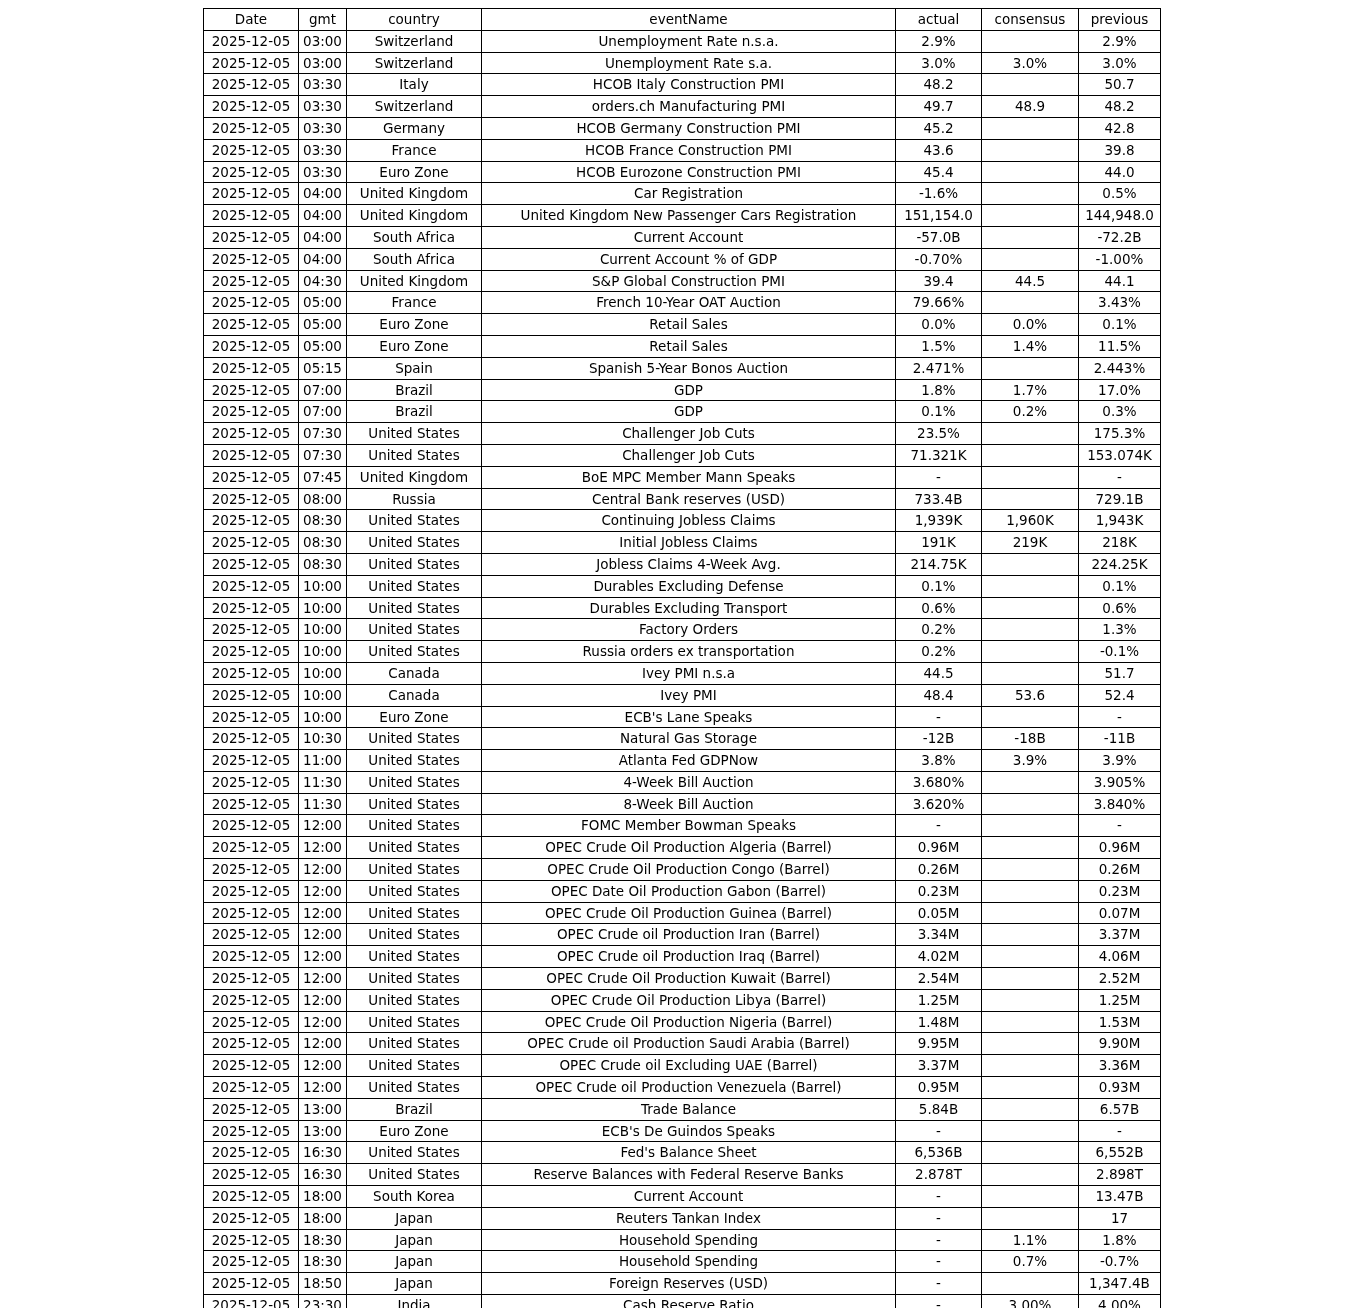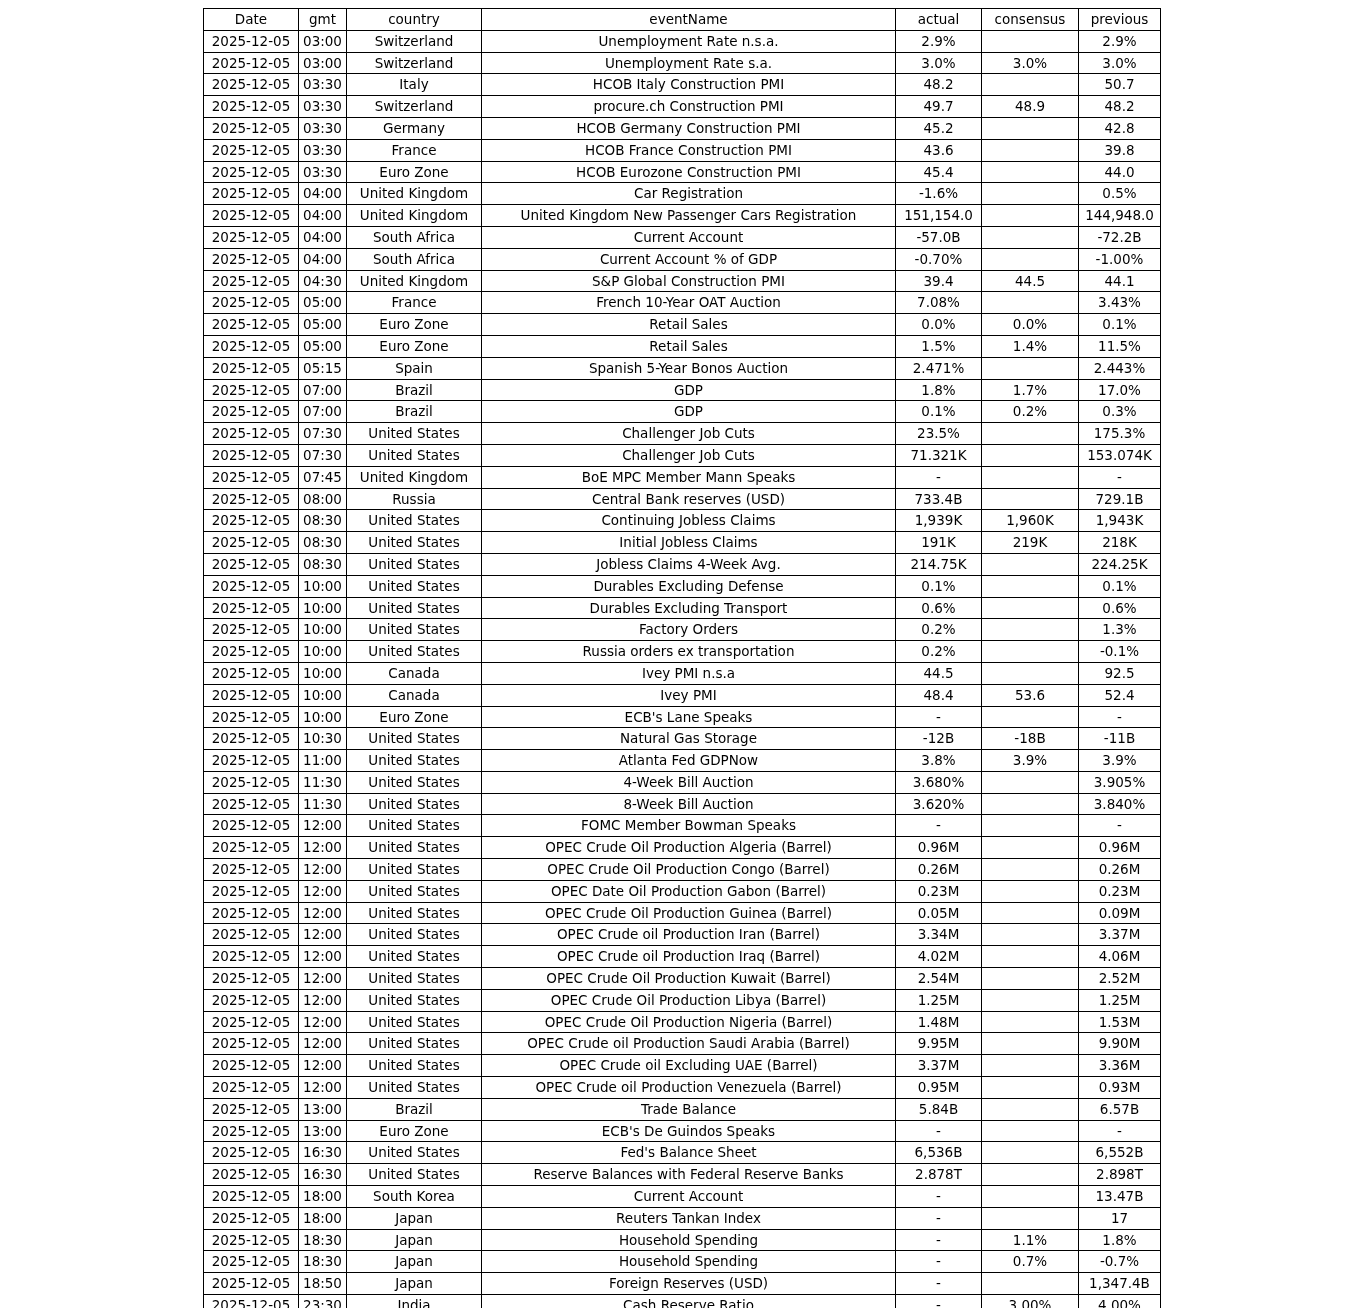--- a/index.html
+++ b/index.html
@@ -90,21 +90,21 @@
           <td>Italy</td>
           <td>HCOB Italy Construction PMI</td>
           <td>48.2</td>
           <td></td>
           <td>50.7</td>
         </tr>
         <tr>
           <td>2025-12-05</td>
           <td>03:30</td>
           <td>Switzerland</td>
-          <td>procure.ch Construction PMI</td>
+          <td>orders.ch Manufacturing PMI</td>
           <td>49.7</td>
           <td>48.9</td>
           <td>48.2</td>
         </tr>
         <tr>
           <td>2025-12-05</td>
           <td>03:30</td>
           <td>Germany</td>
           <td>HCOB Germany Construction PMI</td>
           <td>45.2</td>
@@ -172,21 +172,21 @@
           <td>S&amp;P Global Construction PMI</td>
           <td>39.4</td>
           <td>44.5</td>
           <td>44.1</td>
         </tr>
         <tr>
           <td>2025-12-05</td>
           <td>05:00</td>
           <td>France</td>
           <td>French 10-Year OAT Auction</td>
-          <td>7.08%</td>
+          <td>79.66%</td>
           <td></td>
           <td>3.43%</td>
         </tr>
         <tr>
           <td>2025-12-05</td>
           <td>05:00</td>
           <td>Euro Zone</td>
           <td>Retail Sales</td>
           <td>0.0%</td>
           <td>0.0%</td>
@@ -327,21 +327,21 @@
           <td></td>
           <td>-0.1%</td>
         </tr>
         <tr>
           <td>2025-12-05</td>
           <td>10:00</td>
           <td>Canada</td>
           <td>Ivey PMI n.s.a</td>
           <td>44.5</td>
           <td></td>
-          <td>92.5</td>
+          <td>51.7</td>
         </tr>
         <tr>
           <td>2025-12-05</td>
           <td>10:00</td>
           <td>Canada</td>
           <td>Ivey PMI</td>
           <td>48.4</td>
           <td>53.6</td>
           <td>52.4</td>
         </tr>
@@ -426,21 +426,21 @@
           <td></td>
           <td>0.23M</td>
         </tr>
         <tr>
           <td>2025-12-05</td>
           <td>12:00</td>
           <td>United States</td>
           <td>OPEC Crude Oil Production Guinea (Barrel)</td>
           <td>0.05M</td>
           <td></td>
-          <td>0.09M</td>
+          <td>0.07M</td>
         </tr>
         <tr>
           <td>2025-12-05</td>
           <td>12:00</td>
           <td>United States</td>
           <td>OPEC Crude oil Production Iran (Barrel)</td>
           <td>3.34M</td>
           <td></td>
           <td>3.37M</td>
         </tr>

